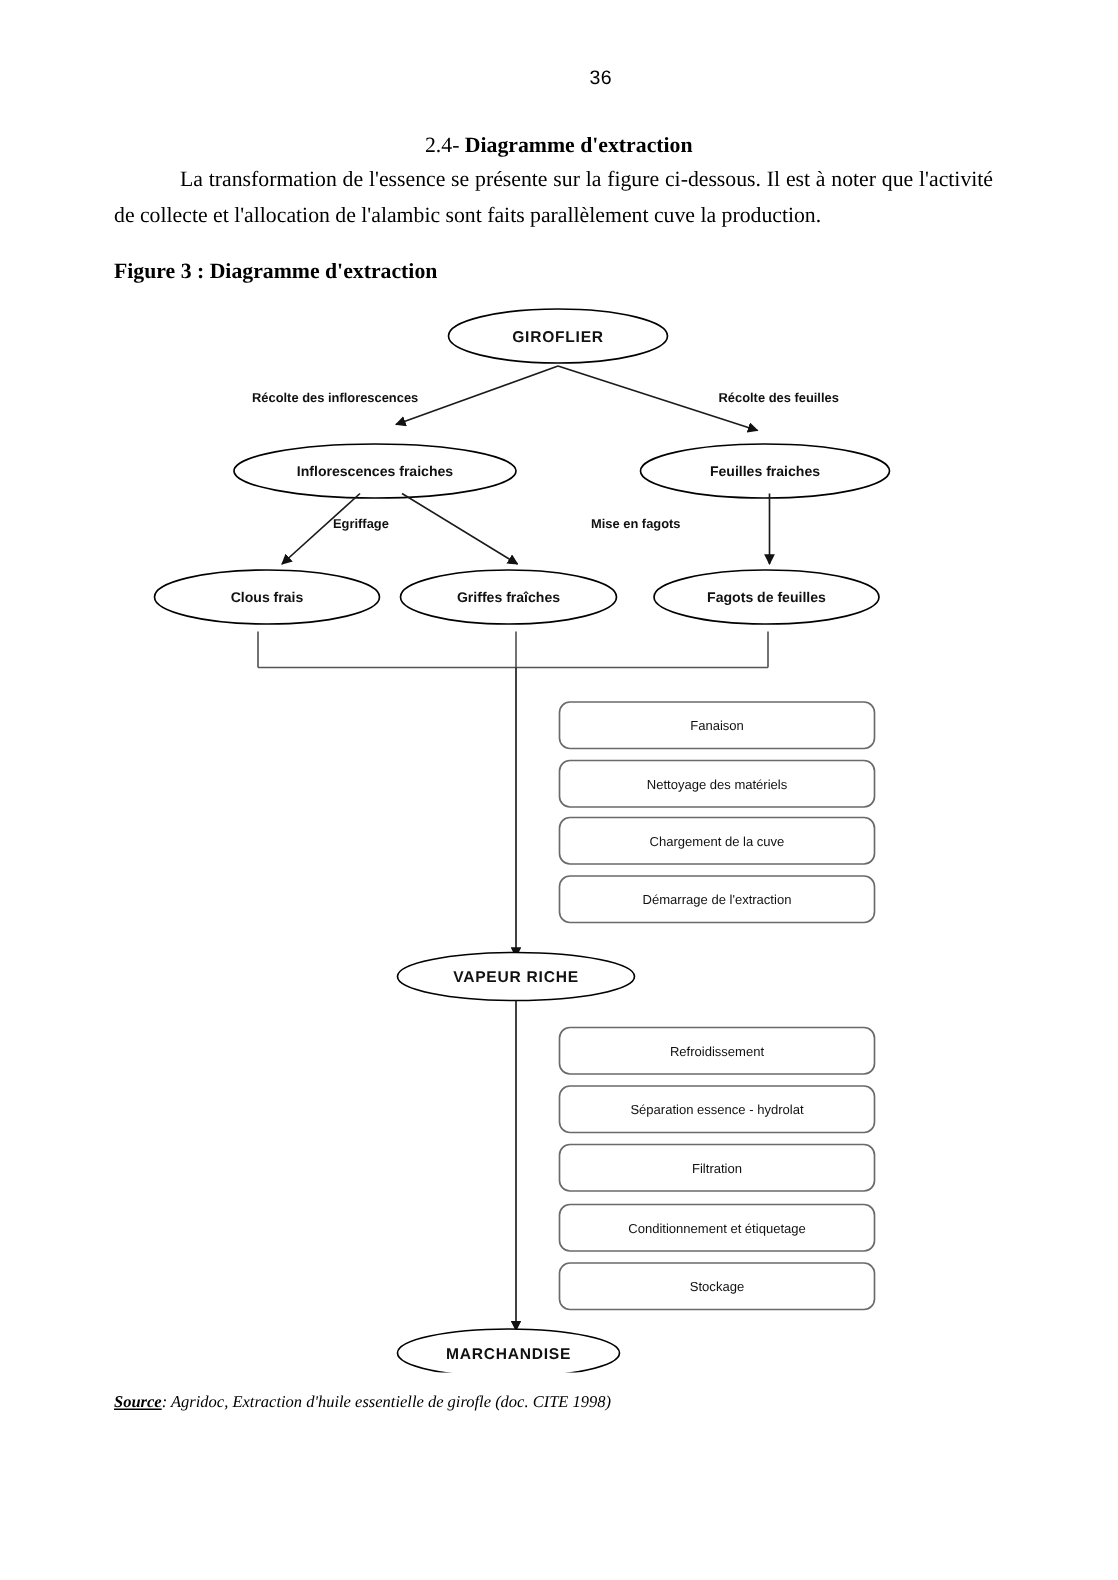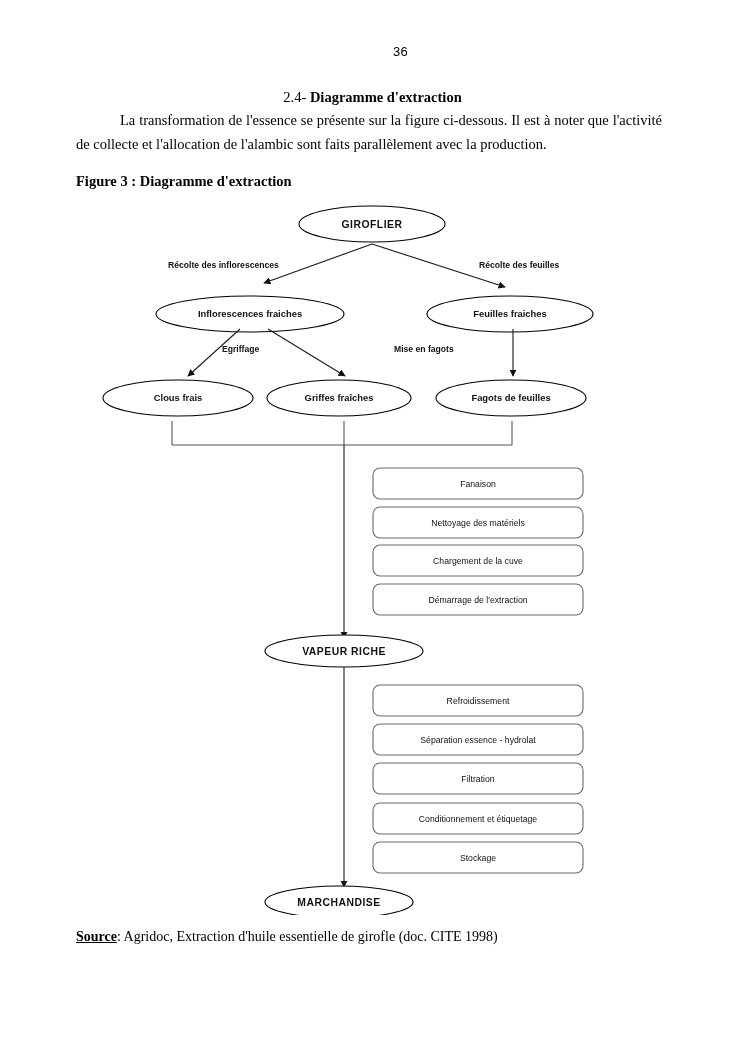--- a/index.html
+++ b/index.html
@@ -56,22 +56,23 @@
     left: 76px;
     font-size: 14.5px;
     font-weight: bold;
     text-align: center;
   }
 
   .source-line {
     position: absolute;
     top: 929px;
     left: 76px;
-    font-size: 14px;
+    font-size: 11px;
     white-space: nowrap;
+    font-style: italic;
   }
   .source-line .src-label {
     font-weight: bold;
     text-decoration: underline;
   }
 
   
   #diagram {
     position: absolute;
     left: 0;
@@ -130,21 +131,21 @@
 </head>
 <body>
 
 <div class="page-number">36</div>
 
 <div class="section-heading">
   <span class="num">2.4-</span>
   <span class="ttl">Diagramme d'extraction</span>
 </div>
 
-<div class="para p1">La transformation de l'essence se présente sur la figure ci-dessous. Il est à noter que l'activité de collecte et l'allocation de l'alambic sont faits parallèlement avec la production.</div>
+<div class="para p1">La transformation de l'essence se présente sur la figure ci-dessous. Il est à noter que l'activité de collecte et l'allocation de l'alambic sont faits parallèlement cuve la production.</div>
 
 <div class="figure-caption">Figure 3 : Diagramme d'extraction</div>
 
 <div id="diagram">
 <svg width="745" height="720" viewBox="0 0 745 720" xmlns="http://www.w3.org/2000/svg">
   <defs>
     <marker id="arrow" viewBox="0 0 10 10" refX="9" refY="5" markerWidth="6.5" markerHeight="6.5" orient="auto-start-reverse">
       <path d="M 0 0 L 10 5 L 0 10 z" fill="#111111"></path>
     </marker>
   </defs>

